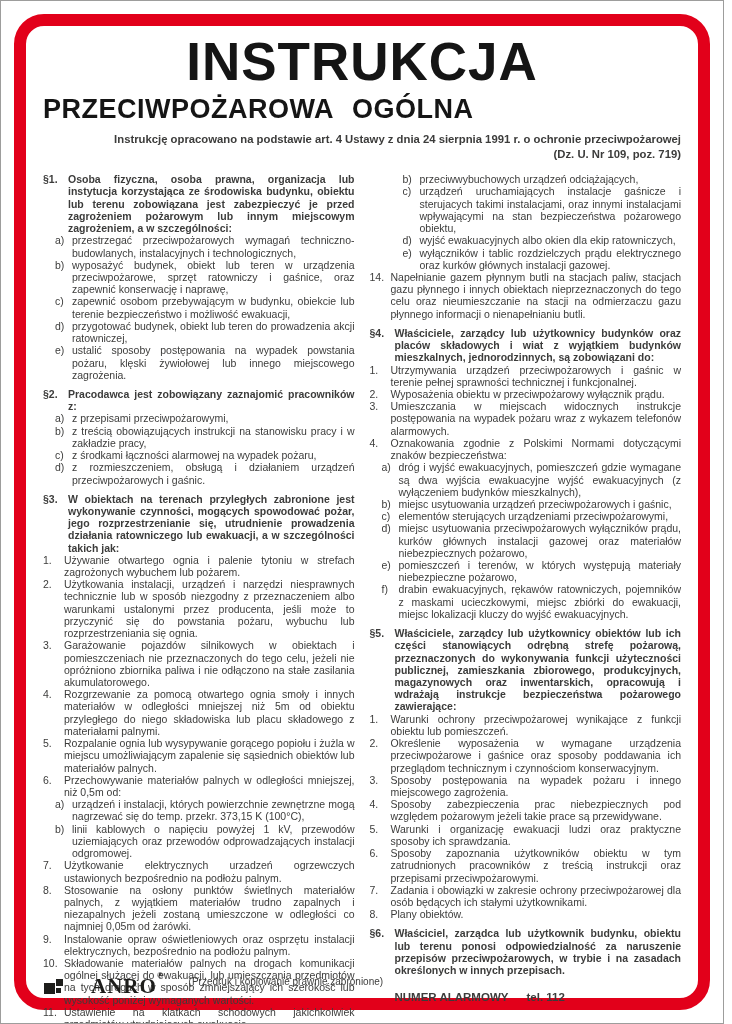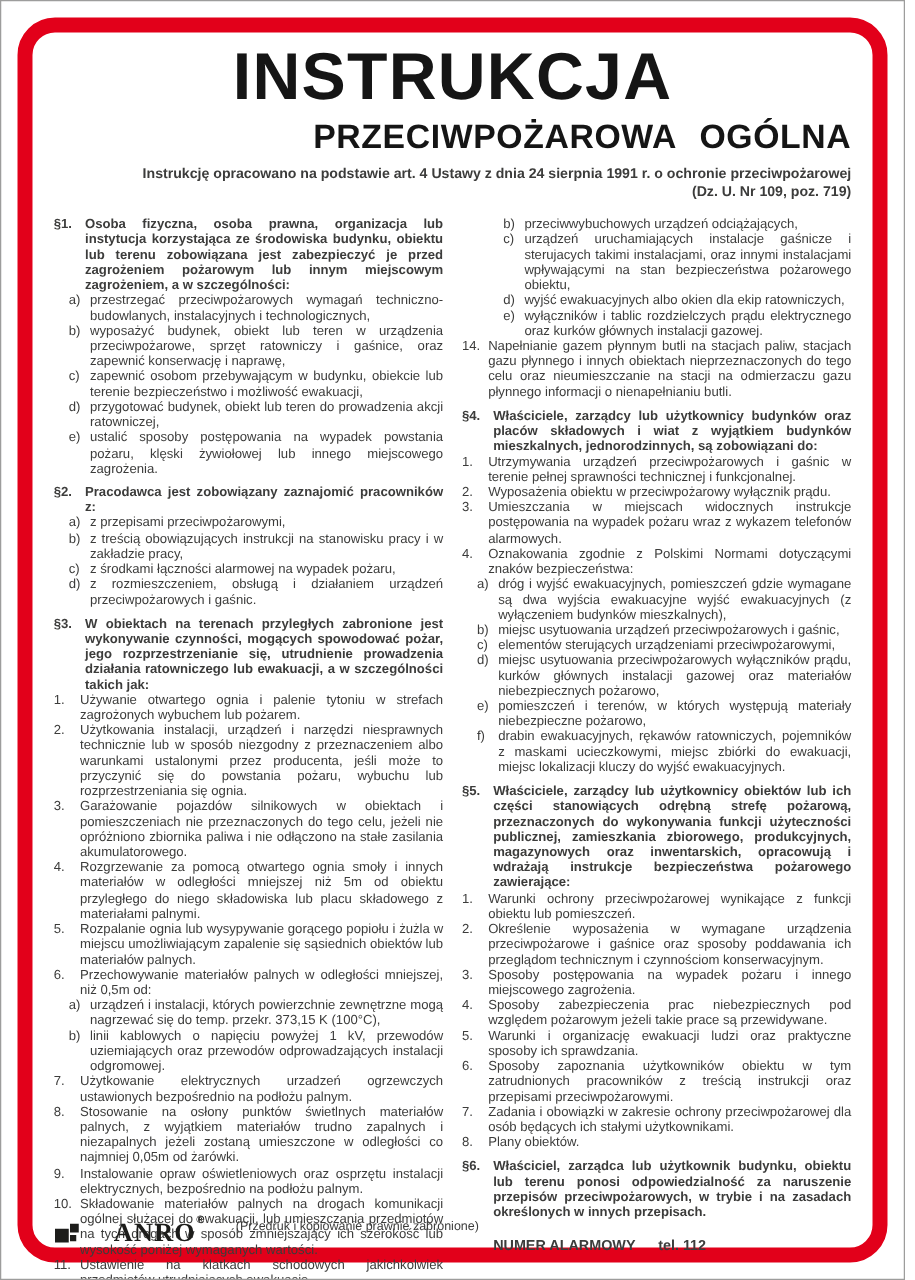--- a/index.html
+++ b/index.html
@@ -19,21 +19,21 @@
   }
   .content{
     position:absolute;left:42px;top:30px;right:42px;bottom:26px;
   }
   
   .title{
     text-align:center;font-weight:bold;color:var(--black);
     font-size:53px;line-height:1.0;letter-spacing:1px;margin-top:4px;
   }
   .subtitle{
-    text-align:right;font-weight:bold;color:var(--black);
+    text-align:left;font-weight:bold;color:var(--black);
     font-size:27px;line-height:1.05;margin-top:7px;word-spacing:11px;letter-spacing:.5px;
   }
   .intro{
     margin-top:9px;text-align:right;font-weight:bold;color:var(--ink);
     font-size:11.3px;line-height:1.28;
   }
   
   .columns{
     display:flex;gap:15px;margin-top:12px;
     font-size:10.5px;line-height:1.165;color:var(--ink);

